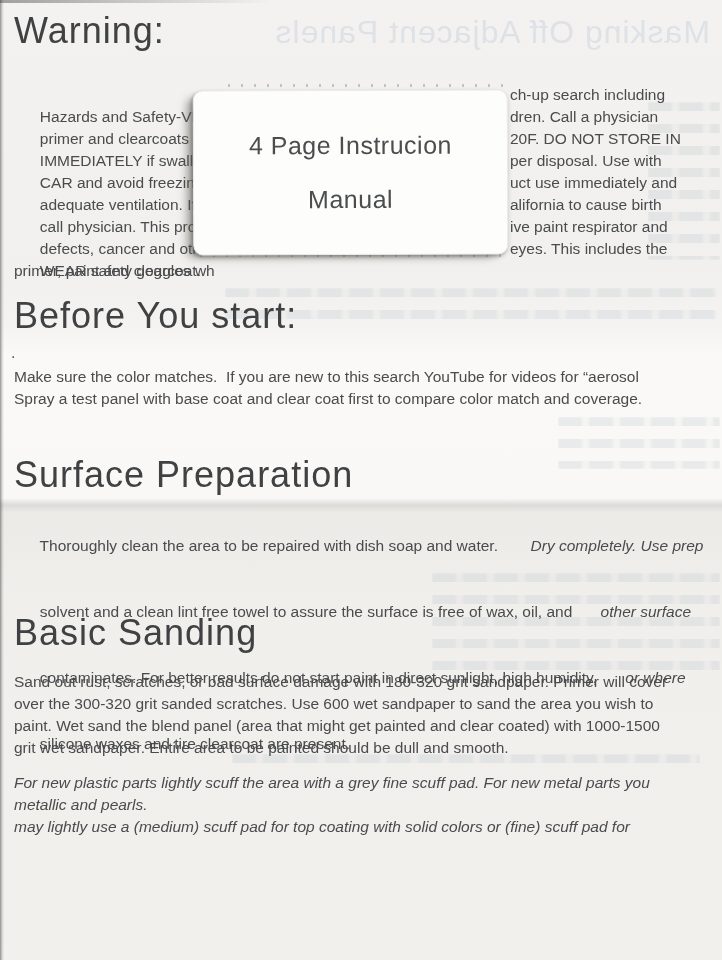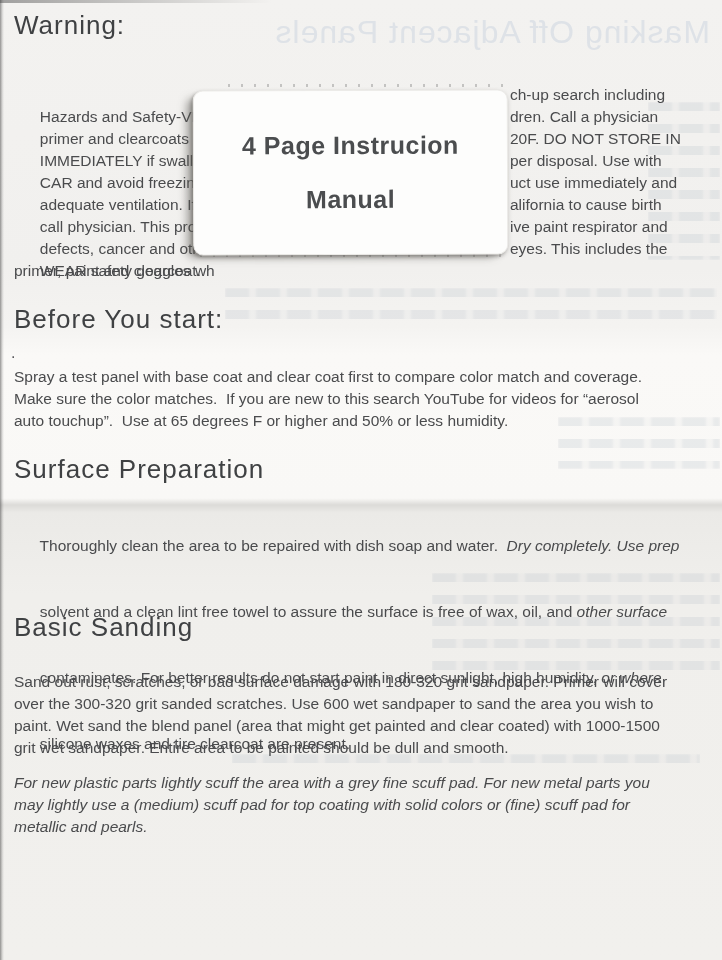--- a/index.html
+++ b/index.html
@@ -22,26 +22,26 @@
       #f1f0ed 100%);
   }
   
   .edge-left{position:absolute;left:0;top:0;bottom:0;width:4px;
     background:linear-gradient(90deg,rgba(50,50,50,.5),rgba(50,50,50,.15) 55%,transparent);}
   .edge-top{position:absolute;left:0;top:0;width:320px;height:3px;
     background:linear-gradient(90deg,rgba(60,60,60,.45),transparent 85%);}
 
   .h1{
     position:absolute;left:14px;
-    font-size:26px;letter-spacing:1px;
+    font-size:36px;letter-spacing:1px;
     color:#3f4143;white-space:pre;
   }
   .tline{white-space:pre;font-size:15.5px;line-height:22px;color:#4a4b4d;}
   .block{position:absolute;left:14px;}
-  .it{font-style:italic;}
+  .it{font-style:italic;margin-left:24px;}
 
   
   .wrow{position:relative;height:22px;}
   .wrow .lfrag{white-space:pre;}
   .wrow .rfrag{position:absolute;left:496px;top:0;white-space:pre;}
 
   
   .ghost-title{
     position:absolute;left:300px;top:14px;width:410px;
     transform:scaleX(-1);
@@ -69,21 +69,21 @@
     border:1px solid #ecebe8;
     border-radius:10px;
     box-shadow:-9px 5px 9px -3px rgba(90,87,82,.55),
                -2px 2px 3px rgba(90,87,82,.3),
                0 2px 4px rgba(90,87,82,.25);
     transform:rotate(-.2deg);
     display:flex;flex-direction:column;align-items:center;justify-content:center;
     gap:25px;
   }
   .sticker .sline{
-    font-weight:bold;font-size:25px;letter-spacing:.5px;color:#4b4d4f;white-space:pre;
+    font-weight:normal;font-size:25px;letter-spacing:.5px;color:#4b4d4f;white-space:pre;
   }
   .stray-dot{position:absolute;left:11px;top:344px;font-size:16px;color:#55565a;}
 </style>
 </head>
 <body>
 
 <div class="paper">
 
   <div class="edge-left"></div>
   <div class="edge-top"></div>
@@ -134,27 +134,26 @@
     <div class="tline">primer, paint and clearcoat.</div>
   </div>
 
   <div class="perf" style="left:228px;top:84px;width:285px;"></div>
   <div class="perf" style="left:200px;top:254px;width:312px;"></div>
   <div class="sticker">
     <div class="sline">4 Page Instrucion</div>
     <div class="sline">Manual</div>
   </div>
 
-  <div class="h1" style="top:304px;text-align:center;">Before You start:</div>
+  <div class="h1" style="top:295px;text-align:center;">Before You start:</div>
   <div class="stray-dot">.</div>
 
   <div class="block" style="top:366px;">
+    <div class="tline">Make sure the color matches.  If you are new to this search YouTube for videos for “aerosol</div>
     <div class="tline">Spray a test panel with base coat and clear coat first to compare color match and coverage.</div>
-    <div class="tline">Make sure the color matches.  If you are new to this search YouTube for videos for “aerosol</div>
-    <div class="tline">auto touchup”.  Use at 65 degrees F or higher and 50% or less humidity.</div>
   </div>
 
   <div class="h1" style="top:454px;text-align:center;">Surface Preparation</div>
 
   <div class="block" style="top:513px;">
     <div class="tline">
       <span>Thoroughly clean the area to be repaired with dish soap and water.  </span><span class="it">Dry completely. Use prep</span>
     </div>
     <div class="tline">
       <span>solvent and a clean lint free towel to assure the surface is free of wax, oil, and </span><span class="it">other surface</span>
@@ -171,17 +170,17 @@
 
   <div class="block" style="top:671px;">
     <div class="tline">Sand out rust, scratches, or bad surface damage with 180-320 grit sandpaper. Primer will cover</div>
     <div class="tline">over the 300-320 grit sanded scratches. Use 600 wet sandpaper to sand the area you wish to</div>
     <div class="tline">paint. Wet sand the blend panel (area that might get painted and clear coated) with 1000-1500</div>
     <div class="tline">grit wet sandpaper. Entire area to be painted should be dull and smooth.</div>
   </div>
 
   <div class="block" style="top:772px;font-style:italic;">
     <div class="tline">For new plastic parts lightly scuff the area with a grey fine scuff pad. For new metal parts you</div>
+    <div class="tline">metallic and pearls.</div>
     <div class="tline">may lightly use a (medium) scuff pad for top coating with solid colors or (fine) scuff pad for</div>
-    <div class="tline">metallic and pearls.</div>
   </div>
 
 </div>
 
 </body></html>

